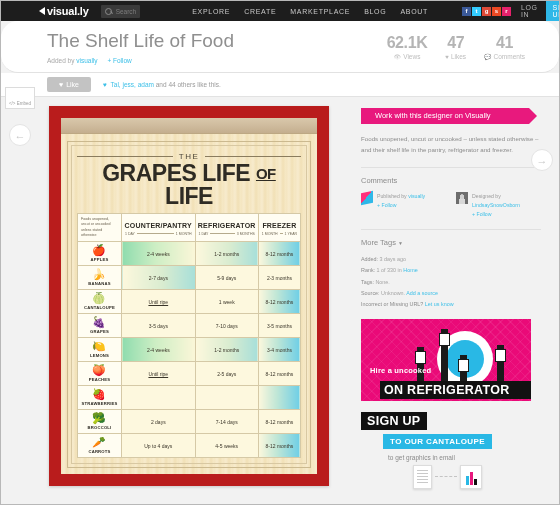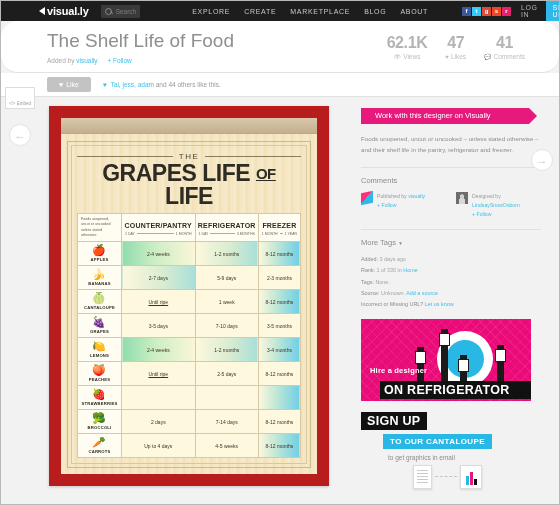--- a/index.html
+++ b/index.html
@@ -454,21 +454,21 @@
         <div class="circ1"></div>
         <div class="circ2"></div>
         <div class="fig" style="left:80px;top:10px;height:52px;"></div>
         <div class="card" style="left:78px;top:14px;"></div>
         <div class="fig" style="left:56px;top:28px;height:34px;"></div>
         <div class="card" style="left:54px;top:32px;"></div>
         <div class="fig" style="left:136px;top:26px;height:36px;"></div>
         <div class="card" style="left:134px;top:30px;"></div>
         <div class="fig" style="left:99px;top:36px;height:28px;"></div>
         <div class="card" style="left:97px;top:40px;"></div>
-        <div class="ad-hire">Hire a designer</div>
+        <div class="ad-hire">Hire a uncooked</div>
         <div class="ad-mkt">ON REFRIGERATOR</div>
       </div>
 
       <div class="nl">
         <span class="nl-signup">SIGN UP</span><br>
         <span class="nl-news">TO OUR CANTALOUPE</span>
         <div class="nl-sub">to get graphics in email</div>
         <div class="nl-icons">
           <div class="doc">
             <span class="l"></span>

